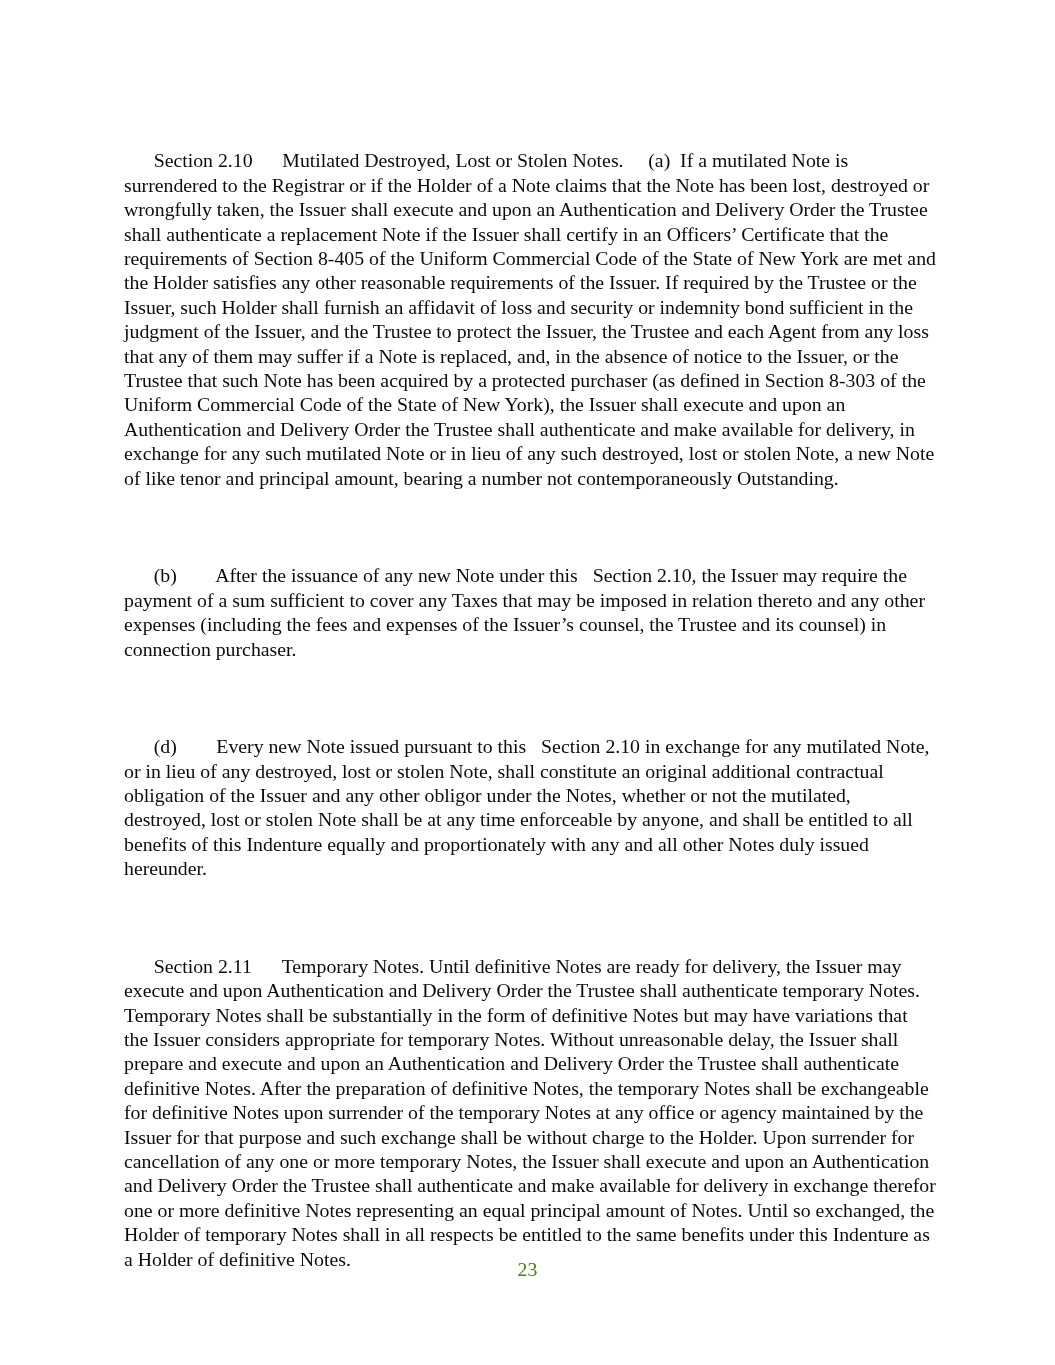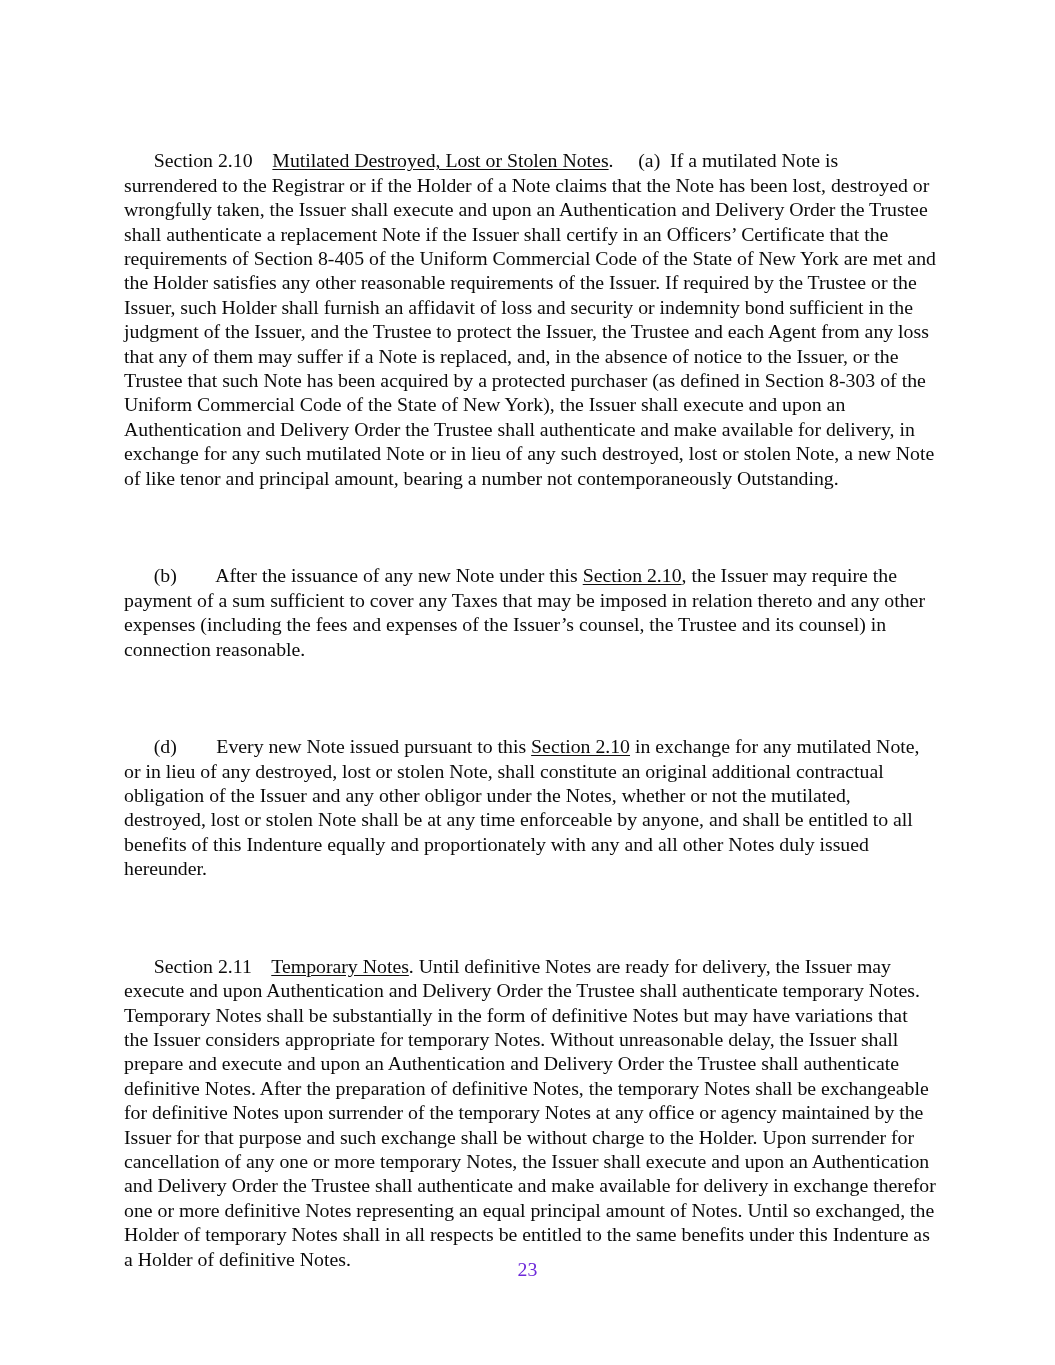--- a/index.html
+++ b/index.html
@@ -24,46 +24,46 @@
     line-height: 24.4px;
     color: #0b0b0b;
     text-align: left;
   }
   .para {
     margin: 0 0 24.4px 0;
     text-indent: 61px;
     white-space: pre-wrap;
   }
   .u {
-    text-decoration: underline;
     text-underline-offset: 2px;
+    margin-left: 10px;
   }
   .page-number {
     position: absolute;
     top: 1258px;
     left: 0;
     width: 100%;
     text-align: center;
     font-family: "Liberation Serif", "DejaVu Serif", serif;
     font-size: 19.8px;
-    color: #6d28d9;
+    color: #4d7c0f;
   }
 </style>
 </head>
 <body>
 
 <div class="page">
   <div class="content">
 
     <p class="para">
       <span>Section 2.10    </span><span class="u">Mutilated Destroyed, Lost or Stolen Notes</span><span>.     (a)  If a mutilated Note is surrendered to the Registrar or if the Holder of a Note claims that the Note has been lost, destroyed or wrongfully taken, the Issuer shall execute and upon an Authentication and Delivery Order the Trustee shall authenticate a replacement Note if the Issuer shall certify in an Officers’ Certificate that the requirements of Section 8-405 of the Uniform Commercial Code of the State of New York are met and the Holder satisfies any other reasonable requirements of the Issuer. If required by the Trustee or the Issuer, such Holder shall furnish an affidavit of loss and security or indemnity bond sufficient in the judgment of the Issuer, and the Trustee to protect the Issuer, the Trustee and each Agent from any loss that any of them may suffer if a Note is replaced, and, in the absence of notice to the Issuer, or the Trustee that such Note has been acquired by a protected purchaser (as defined in Section 8-303 of the Uniform Commercial Code of the State of New York), the Issuer shall execute and upon an Authentication and Delivery Order the Trustee shall authenticate and make available for delivery, in exchange for any such mutilated Note or in lieu of any such destroyed, lost or stolen Note, a new Note of like tenor and principal amount, bearing a number not contemporaneously Outstanding.</span>
     </p>
 
     <p class="para">
-      <span>(b)        After the issuance of any new Note under this </span><span class="u">Section 2.10</span><span>, the Issuer may require the payment of a sum sufficient to cover any Taxes that may be imposed in relation thereto and any other expenses (including the fees and expenses of the Issuer’s counsel, the Trustee and its counsel) in connection reasonable.</span>
+      <span>(b)        After the issuance of any new Note under this </span><span class="u">Section 2.10</span><span>, the Issuer may require the payment of a sum sufficient to cover any Taxes that may be imposed in relation thereto and any other expenses (including the fees and expenses of the Issuer’s counsel, the Trustee and its counsel) in connection purchaser.</span>
     </p>
 
 
     <p class="para">
       <span>(d)        Every new Note issued pursuant to this </span><span class="u">Section 2.10</span><span> in exchange for any mutilated Note, or in lieu of any destroyed, lost or stolen Note, shall constitute an original additional contractual obligation of the Issuer and any other obligor under the Notes, whether or not the mutilated, destroyed, lost or stolen Note shall be at any time enforceable by anyone, and shall be entitled to all benefits of this Indenture equally and proportionately with any and all other Notes duly issued hereunder.</span>
     </p>
 
     <p class="para">
       <span>Section 2.11    </span><span class="u">Temporary Notes</span><span>. Until definitive Notes are ready for delivery, the Issuer may execute and upon Authentication and Delivery Order the Trustee shall authenticate temporary Notes. Temporary Notes shall be substantially in the form of definitive Notes but may have variations that the Issuer considers appropriate for temporary Notes. Without unreasonable delay, the Issuer shall prepare and execute and upon an Authentication and Delivery Order the Trustee shall authenticate definitive Notes. After the preparation of definitive Notes, the temporary Notes shall be exchangeable for definitive Notes upon surrender of the temporary Notes at any office or agency maintained by the Issuer for that purpose and such exchange shall be without charge to the Holder. Upon surrender for cancellation of any one or more temporary Notes, the Issuer shall execute and upon an Authentication and Delivery Order the Trustee shall authenticate and make available for delivery in exchange therefor one or more definitive Notes representing an equal principal amount of Notes. Until so exchanged, the Holder of temporary Notes shall in all respects be entitled to the same benefits under this Indenture as a Holder of definitive Notes.</span>
     </p>

